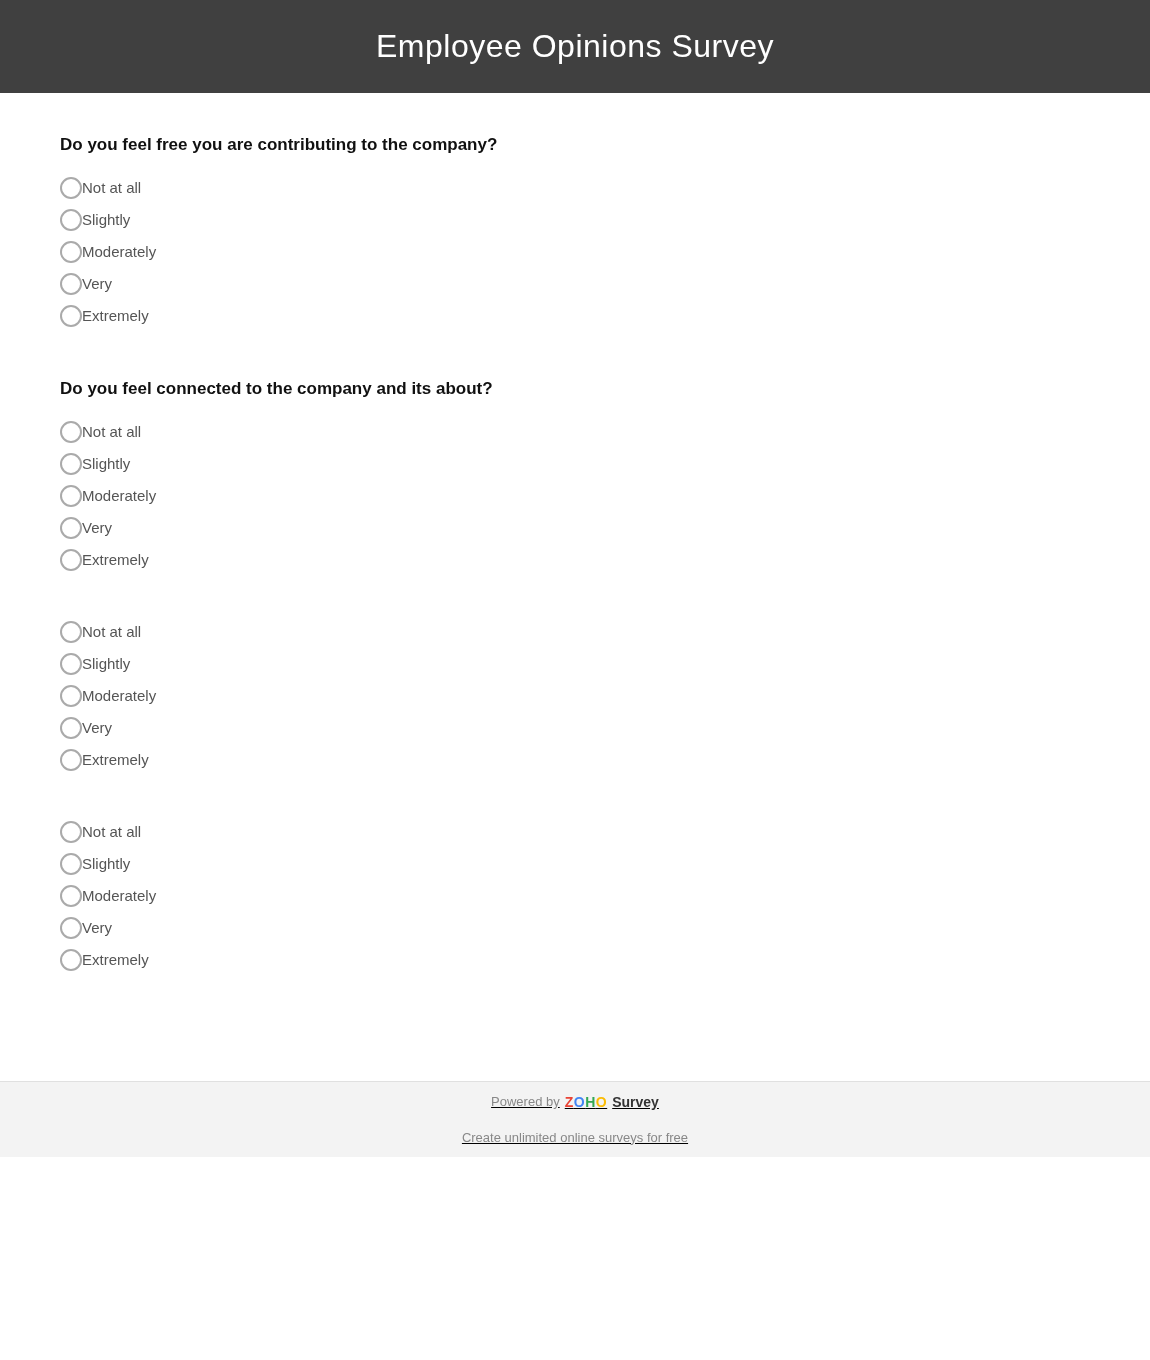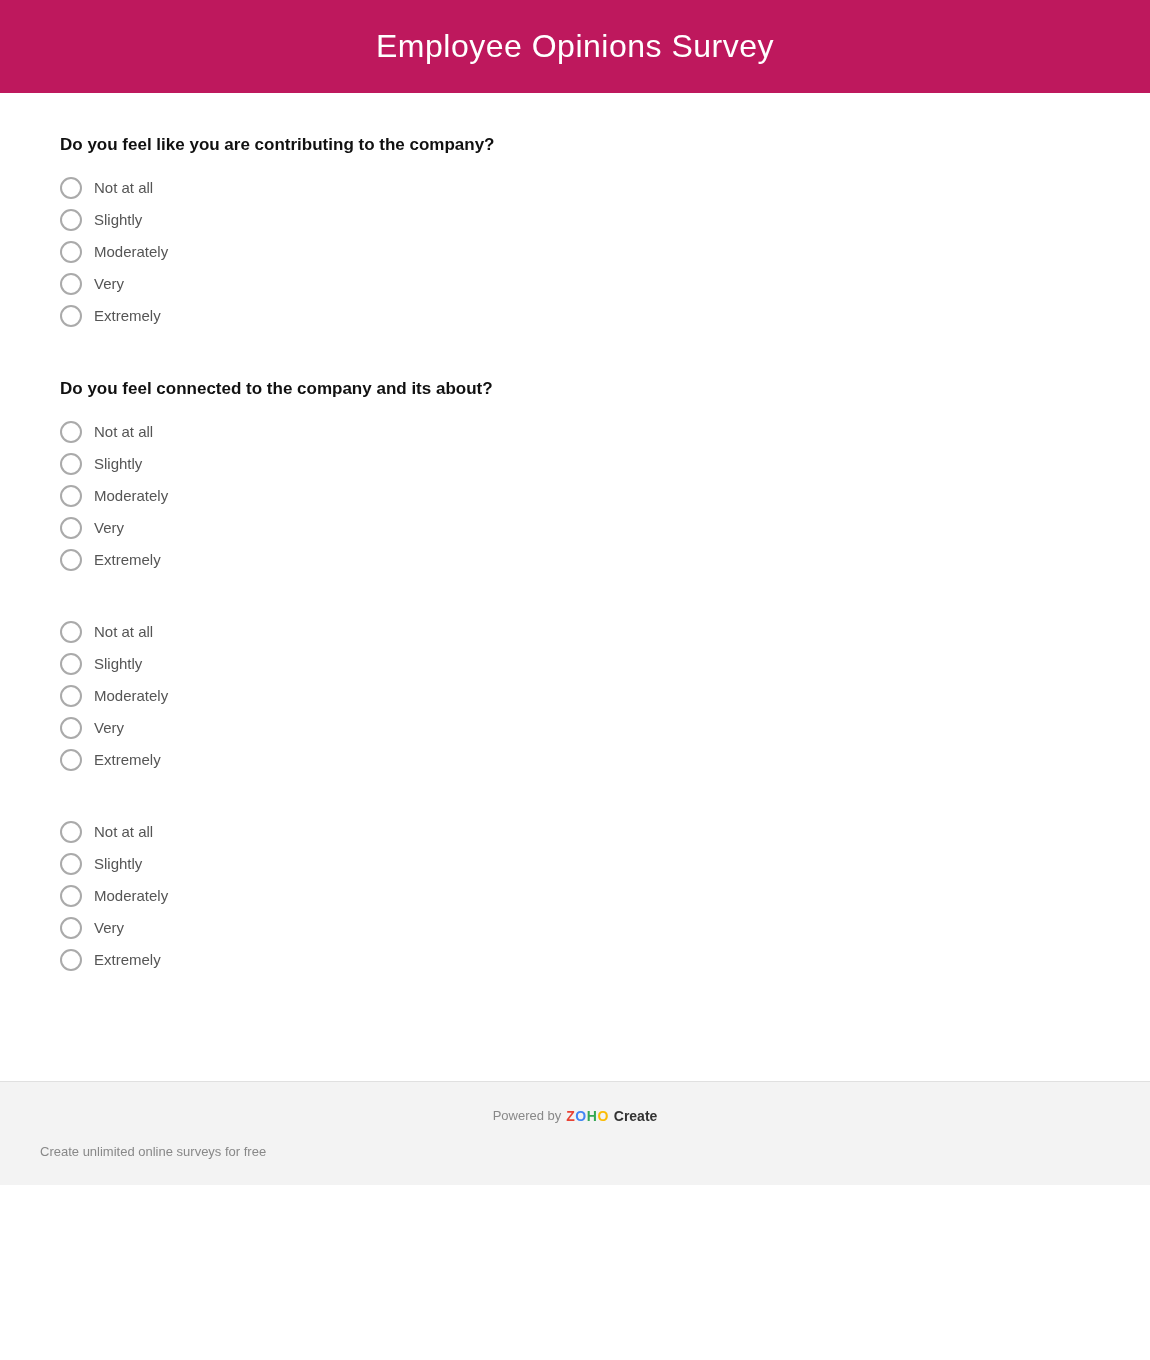--- a/index.html
+++ b/index.html
@@ -9,21 +9,21 @@
     }
 
     body {
       font-family: Arial, sans-serif;
       background: #ffffff;
       width: 1150px;
       min-height: 1360px;
     }
 
     .header {
-      background-color: #be185d;
+      background-color: #404040;
       width: 100%;
       padding: 28px 40px;
       text-align: center;
     }
 
     .header h1 {
       color: #ffffff;
       font-size: 32px;
       font-weight: 400;
       letter-spacing: 0.5px;
@@ -49,43 +49,44 @@
     .options-list {
       list-style: none;
       display: flex;
       flex-direction: column;
       gap: 10px;
     }
 
     .option-item {
       display: flex;
       align-items: center;
-      gap: 12px;
     }
 
     .radio-circle {
       width: 22px;
       height: 22px;
       border-radius: 50%;
       border: 2px solid #aaaaaa;
       background: #ffffff;
       flex-shrink: 0;
       cursor: pointer;
     }
 
     .option-label {
       font-size: 15px;
       color: #555555;
       cursor: pointer;
     }
 
     .footer {
       background: #f3f3f3;
-      padding: 26px 40px;
+      padding: 12px 40px;
+      text-align: center;
       border-top: 1px solid #e0e0e0;
+      text-decoration: underline;
     }
 
     .footer-powered {
       font-size: 13px;
       color: #888888;
       margin-bottom: 6px;
       display: flex;
       align-items: center;
       justify-content: center;
       gap: 5px;
@@ -118,21 +119,21 @@
   </style>
 </head>
 <body>
 
 <div class="header">
   <h1>Employee Opinions Survey</h1>
 </div>
 
 <div class="survey-body" id="survey-container">
 <div class="question-block">
-      <div class="question-text">Do you feel like you are contributing to the company?</div>
+      <div class="question-text">Do you feel free you are contributing to the company?</div>
       <ul class="options-list">
         <li class="option-item">
           <div class="radio-circle"></div>
           <span class="option-label">Not at all</span>
         </li>
         <li class="option-item">
           <div class="radio-circle"></div>
           <span class="option-label">Slightly</span>
         </li>
         <li class="option-item">
@@ -226,16 +227,16 @@
 
 <div class="footer">
   <div class="footer-powered">
     <span>Powered by</span>
     <span class="zoho-logo">
       <span class="z">Z</span>
         <span class="o1">O</span>
         <span class="h">H</span>
         <span class="o2">O</span>
     </span>
-    <span class="survey-word">Create</span>
+    <span class="survey-word">Survey</span>
   </div>
   <div class="footer-sub">Create unlimited online surveys for free</div>
 </div>
 
 </body></html>

